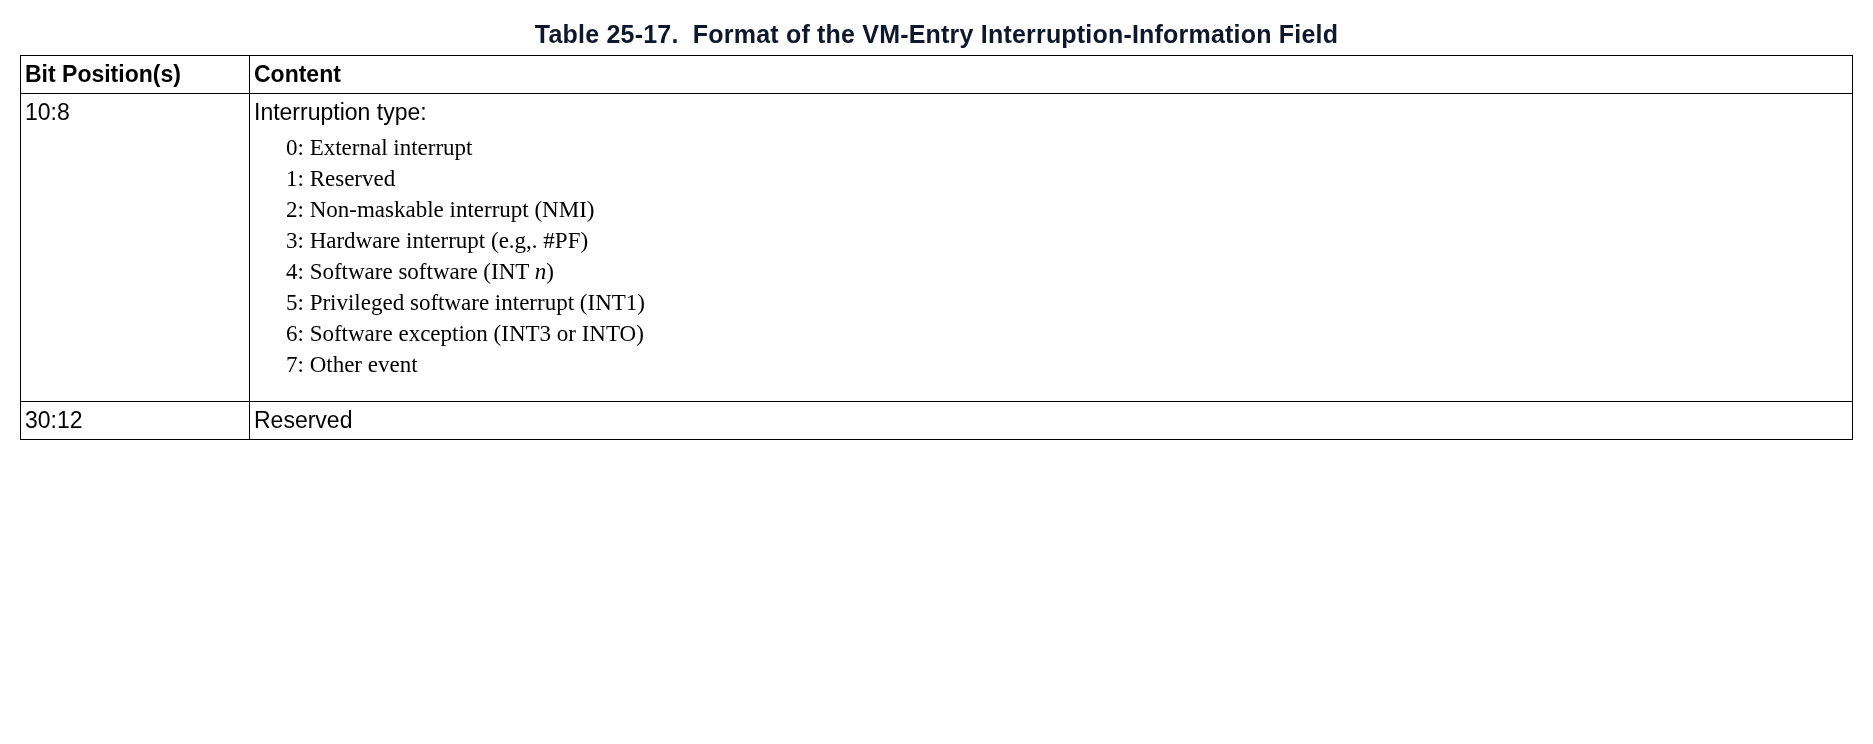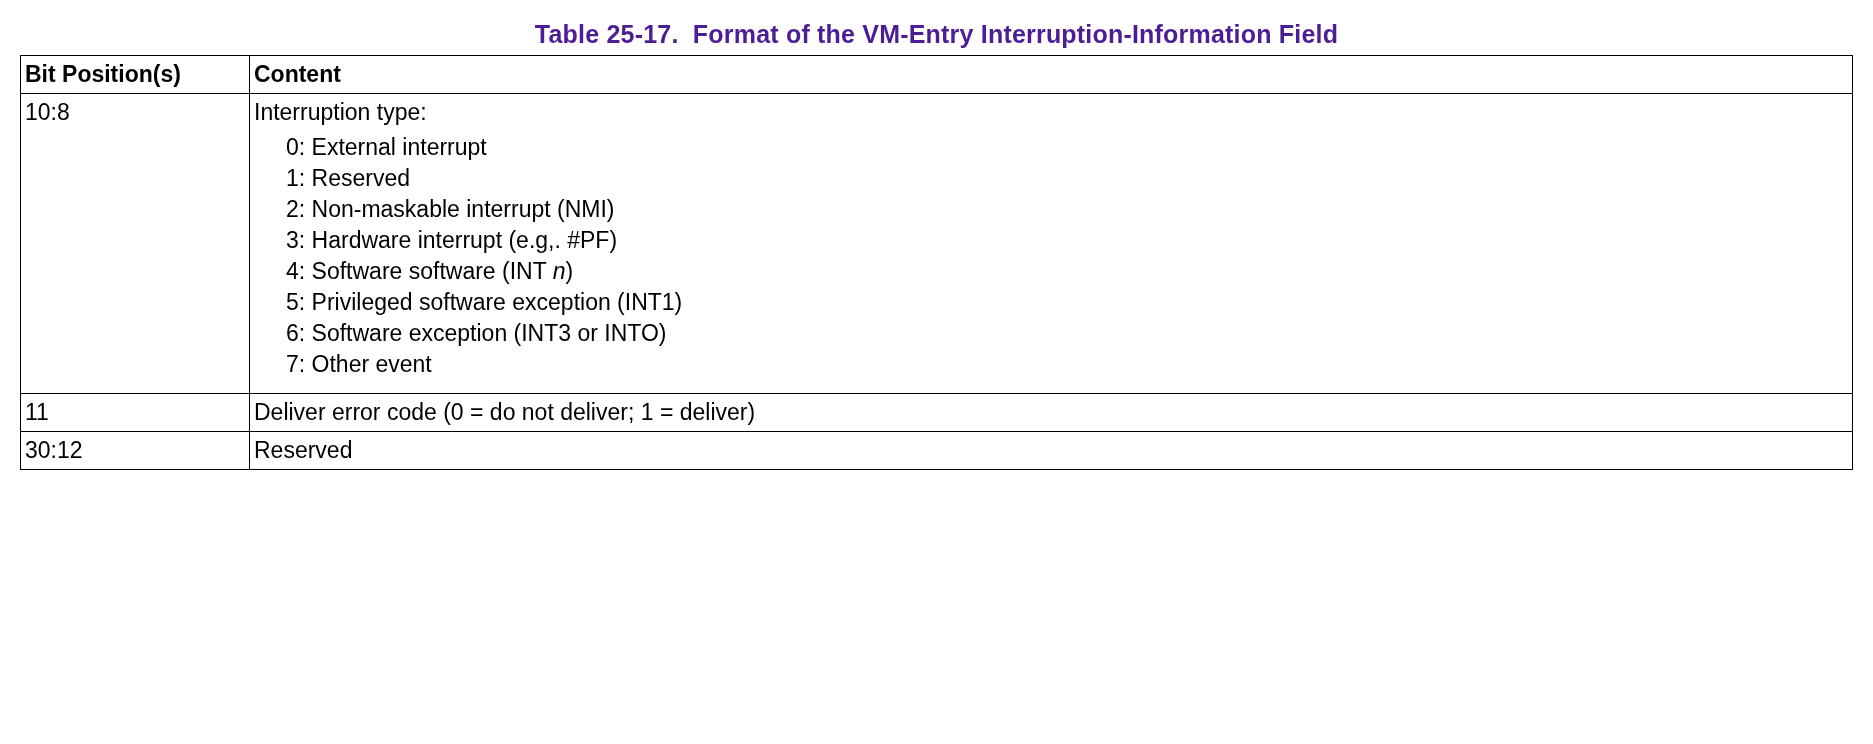--- a/index.html
+++ b/index.html
@@ -7,21 +7,21 @@
     font-size: 23px;
     color: #000;
     background: #fff;
     margin: 0;
     padding: 20px 20px 40px 20px;
   }
   .table-title {
     text-align: center;
     font-weight: 700;
     font-size: 25px;
-    color: #4c1d95;
+    color: #0f172a;
     margin-bottom: 6px;
     letter-spacing: 0.2px;
   }
   table {
     width: 100%;
     border-collapse: collapse;
     table-layout: fixed;
   }
   th, td {
     border: 1.5px solid #000;
@@ -29,22 +29,23 @@
     vertical-align: top;
     text-align: left;
     font-weight: 400;
   }
   th {
     font-weight: 700;
   }
   col.col1 { width: 12.5%; }
   col.col2 { width: 87.5%; }
   .sub-list {
-    margin: 6px 0 8px 0;
+    margin: 6px 0 16px 0;
     padding-left: 32px;
+    font-family: Liberation Serif, serif;
   }
   .sub-list div {
     line-height: 1.35;
   }
   .italic-n {
     font-style: italic;
   }
 </style>
 </head>
 <body>
@@ -68,28 +69,24 @@
     <tr>
       <td>10:8</td>
       <td>
         <span>Interruption type:</span>
         <div class="sub-list">
           <div>0: External interrupt</div>
           <div>1: Reserved</div>
           <div>2: Non-maskable interrupt (NMI)</div>
           <div>3: Hardware interrupt (e.g,. #PF)</div>
           <div><span>4: Software software (INT </span><span class="italic-n">n</span><span>)</span></div>
-          <div>5: Privileged software exception (INT1)</div>
+          <div>5: Privileged software interrupt (INT1)</div>
           <div>6: Software exception (INT3 or INTO)</div>
           <div>7: Other event</div>
         </div>
       </td>
-    </tr>
-    <tr>
-      <td>11</td>
-      <td>Deliver error code (0 = do not deliver; 1 = deliver)</td>
     </tr>
     <tr>
       <td>30:12</td>
       <td>Reserved</td>
     </tr>
   </tbody>
 </table>
 
 </body></html>

